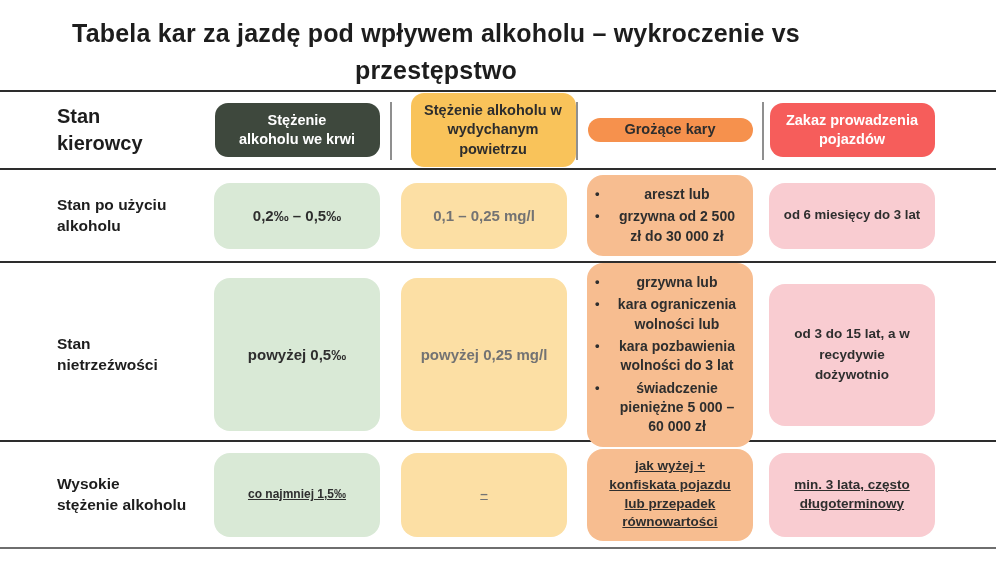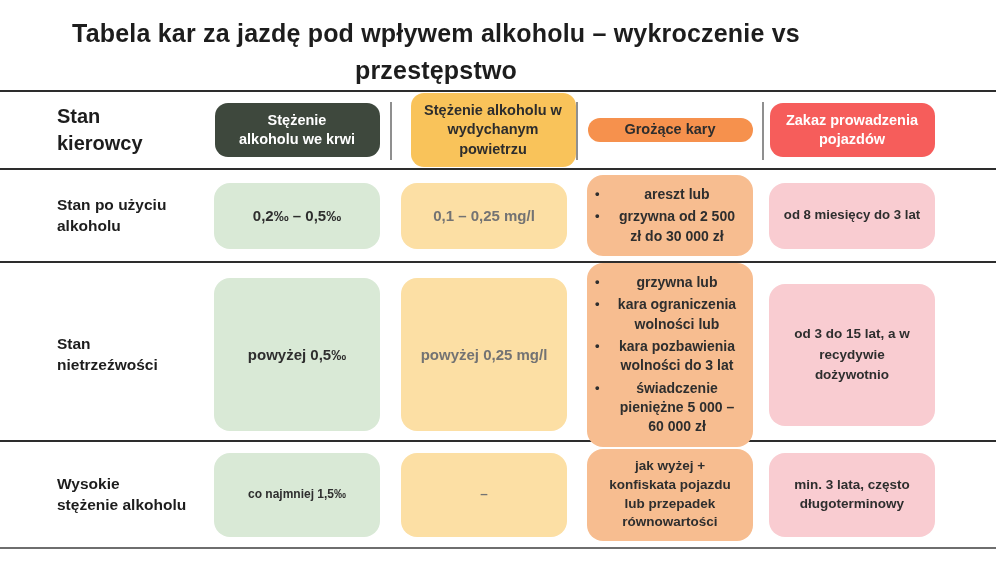--- a/index.html
+++ b/index.html
@@ -53,21 +53,21 @@
 
   .fz-lg { font-size:15px; }
   .fz-sm { font-size:12px; }
 
   .r1 .box { min-height:66px; }
   .r1 .box.orange { min-height:76px; }
   .r1 .box.pink { padding:8px 2px; font-size:13.2px; }
   .r2 .box { min-height:153px; }
   .r2 .box.orange { min-height:162px; }
   .r2 .box.pink { min-height:142px; line-height:1.5; }
-  .r3 .box { min-height:84px; }
+  .r3 .box { min-height:84px;text-decoration:underline; }
   .r3 .box.orange { min-height:92px; }
 
   .box.list { align-items:stretch; justify-content:center; gap:3px; padding:10px 8px; }
   .bullet-item { display:grid; grid-template-columns:14px 1fr; align-items:start; }
   .dot { font-size:13px; line-height:1.38; text-align:left; }
   .btxt { text-align:center; font-size:14px; line-height:1.38; white-space:pre-line; }
 </style>
 </head>
 <body>
 
@@ -121,21 +121,21 @@
             <span class="btxt">areszt lub</span>
           </div>
           <div class="bullet-item">
             <span class="dot">•</span>
             <span class="btxt">grzywna od 2 500
 zł do 30 000 zł</span>
           </div>
         </div>
       </div>
       <div class="cell">
-        <div class="box pink">od 8 miesięcy do 3 lat</div>
+        <div class="box pink">od 6 miesięcy do 3 lat</div>
       </div>
     </div>
 
     <div class="row r2">
       <div class="cell label-cell">
         <span class="row-label">Stan
 nietrzeźwości</span>
       </div>
       <div class="cell">
         <div class="box green fz-lg">powyżej 0,5‰</div>

